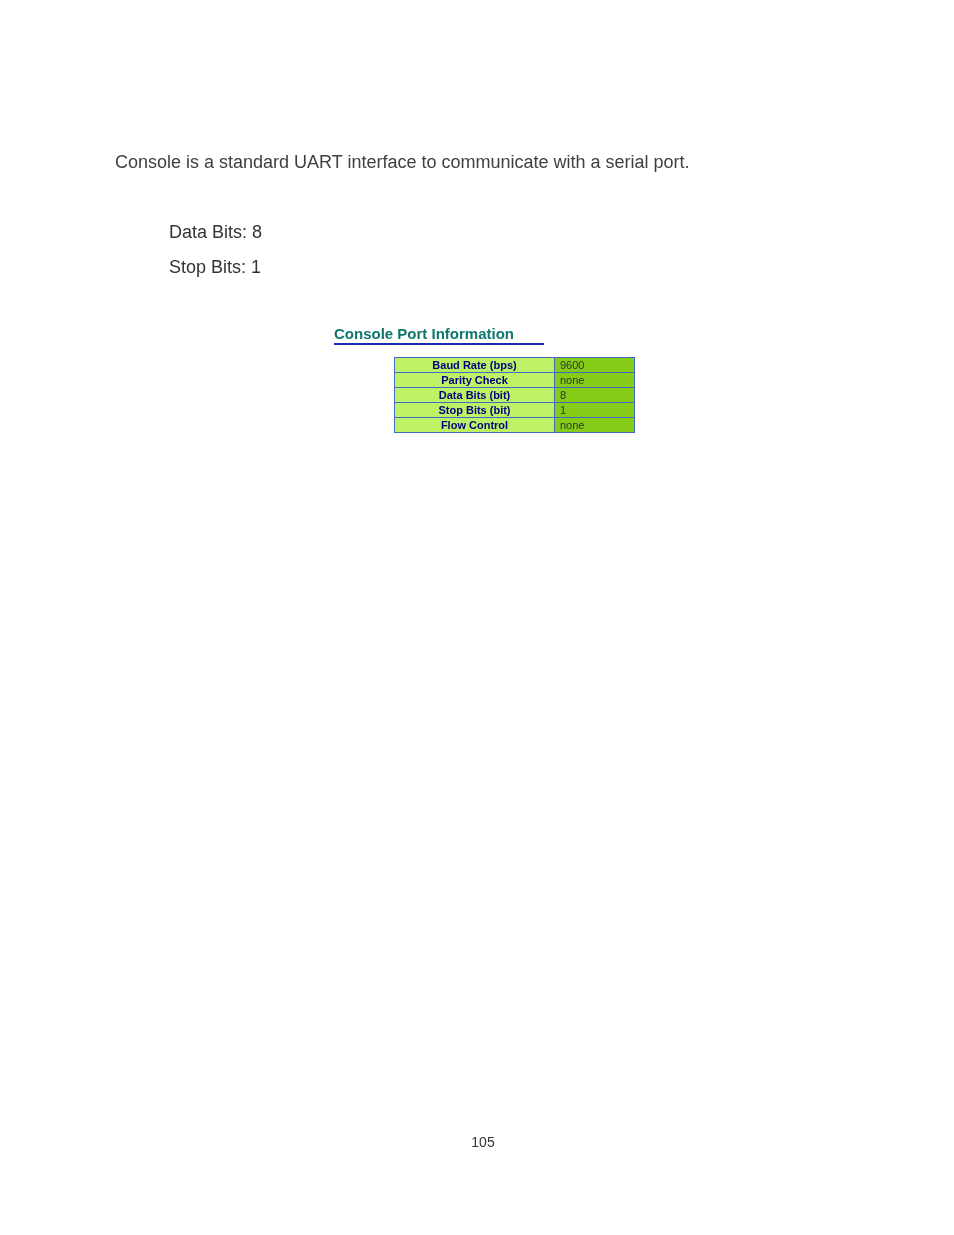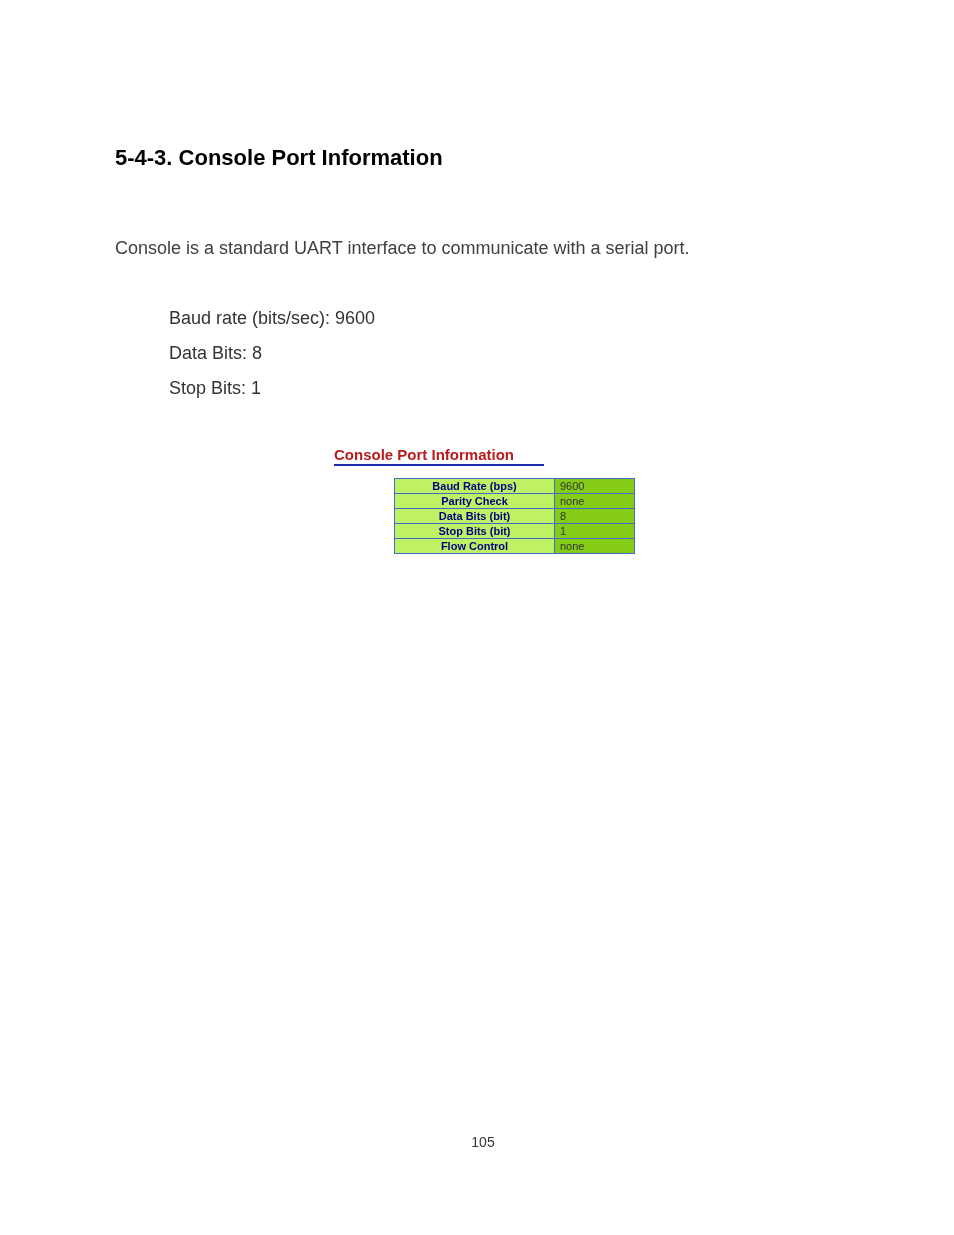--- a/index.html
+++ b/index.html
@@ -42,21 +42,21 @@
     }
     .panel-area {
       text-align: center;
       padding-left: 0;
     }
     .panel-inner {
       display: inline-block;
       text-align: left;
     }
     .panel-title {
-      color: #b91c1c;
+      color: #0f766e;
       font-size: 15px;
       font-weight: bold;
       border-bottom: 2px solid #1a2bb0;
       display: inline-block;
       padding-bottom: 1px;
       padding-right: 30px;
       margin-bottom: 12px;
       margin-left: 15px;
     }
     .info-table {
@@ -91,27 +91,25 @@
       text-align: center;
       font-size: 14px;
       color: #333333;
     }
   </style>
 </head>
 <body>
 
 <div class="page">
 
-  <h2 class="section-heading">5-4-3. Console Port Information</h2>
 
   <p class="paragraph">Console is a standard UART interface to communicate with a serial port.</p>
 
 
   <div class="param-list">
-    <div class="param-item">Baud rate (bits/sec): 9600</div>
     <div class="param-item">Data Bits: 8</div>
     <div class="param-item">Stop Bits: 1</div>
   </div>
 
   <div class="panel-area">
     <div class="panel-inner">
       <div class="panel-title">Console Port Information</div>
       <table class="info-table">
         <tbody>
             <tr>

